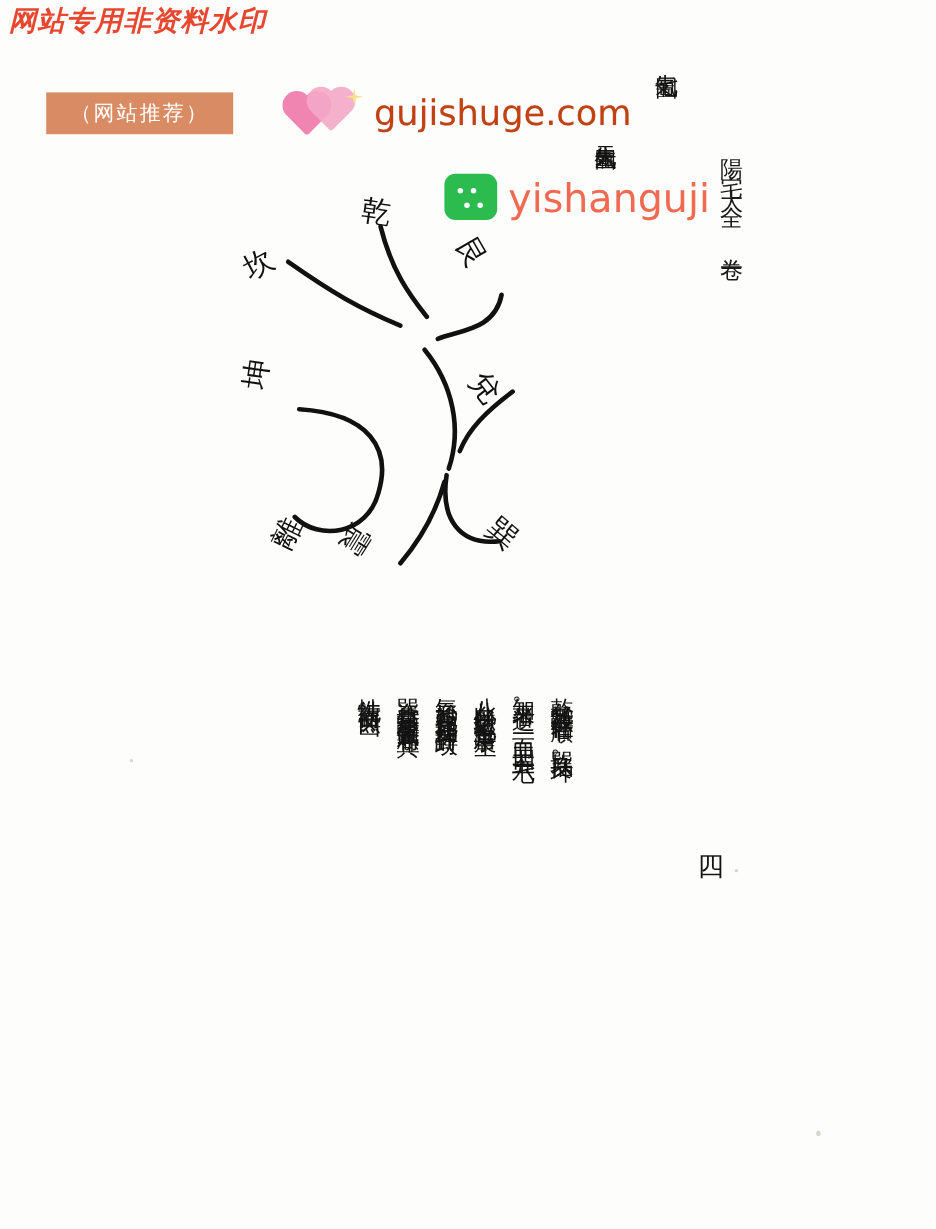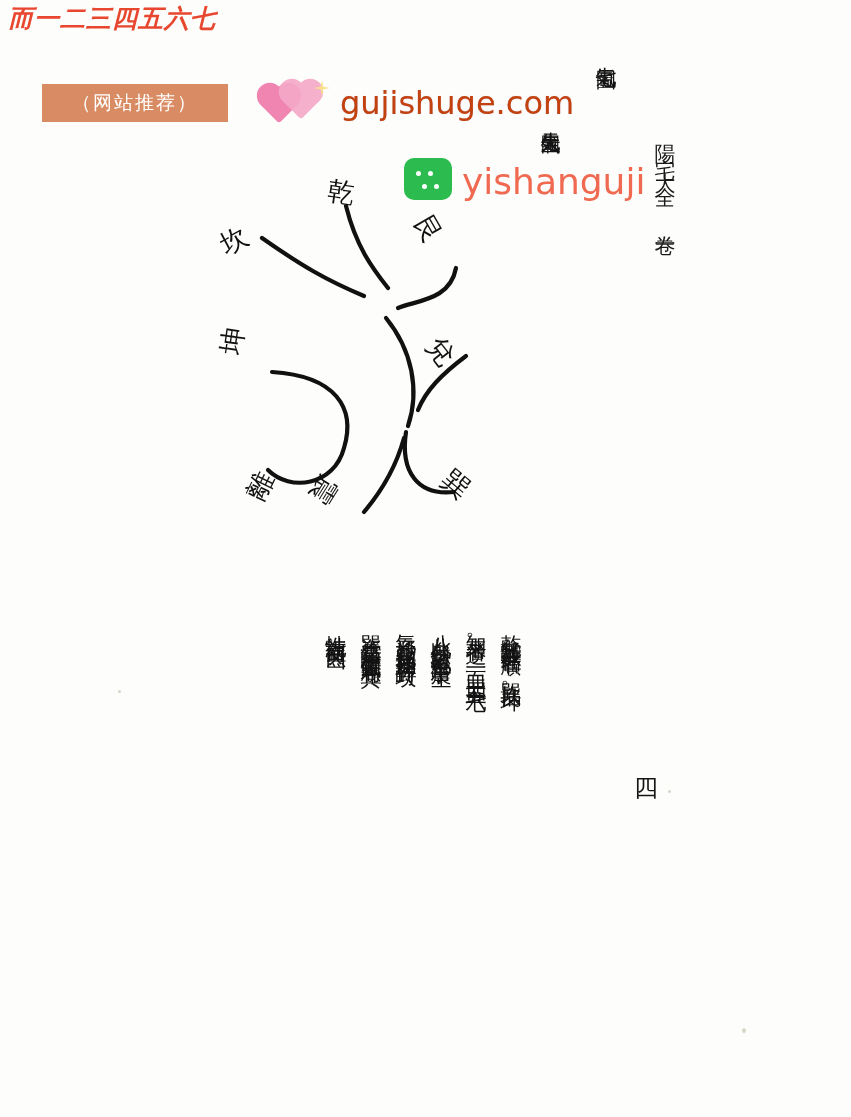--- a/index.html
+++ b/index.html
@@ -30,21 +30,21 @@
     font-size: 25px;
     color: #e8472f;
     letter-spacing: 1px;
     white-space: nowrap;
     font-style: italic;
   }
   .wm-badge {
     position: absolute;
     left: 42px;
     top: 84px;
-    width: 186px;
+    width: 170px;
     height: 38px;
     background: #d98c63;
     color: #ffffff;
     font-family: "DejaVu Sans", sans-serif;
     font-size: 19px;
     display: flex;
     align-items: center;
     justify-content: center;
     letter-spacing: 2px;
   }
@@ -216,21 +216,21 @@
     position: absolute;
     background: #d9d4c9;
     border-radius: 50%;
   }
 </style>
 </head>
 <body>
 
 <div class="page">
 
-  <div class="wm-top-text">而一二三四五六七</div>
+  <div class="wm-top-text">网站专用非资料水印</div>
 
   <div class="wm-badge">（网站推荐）</div>
 
   <div class="wm-hearts">
     <div class="h h1"></div>
     <div class="h h2"></div>
     <div class="spark"></div>
   </div>
 
   <div class="wm-site">gujishuge.com</div>

